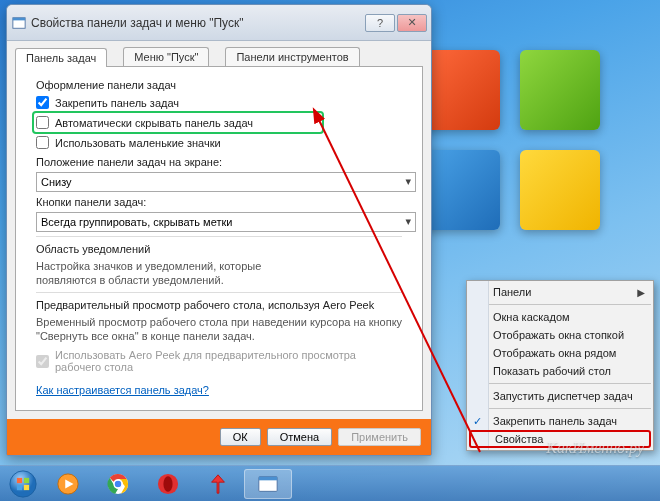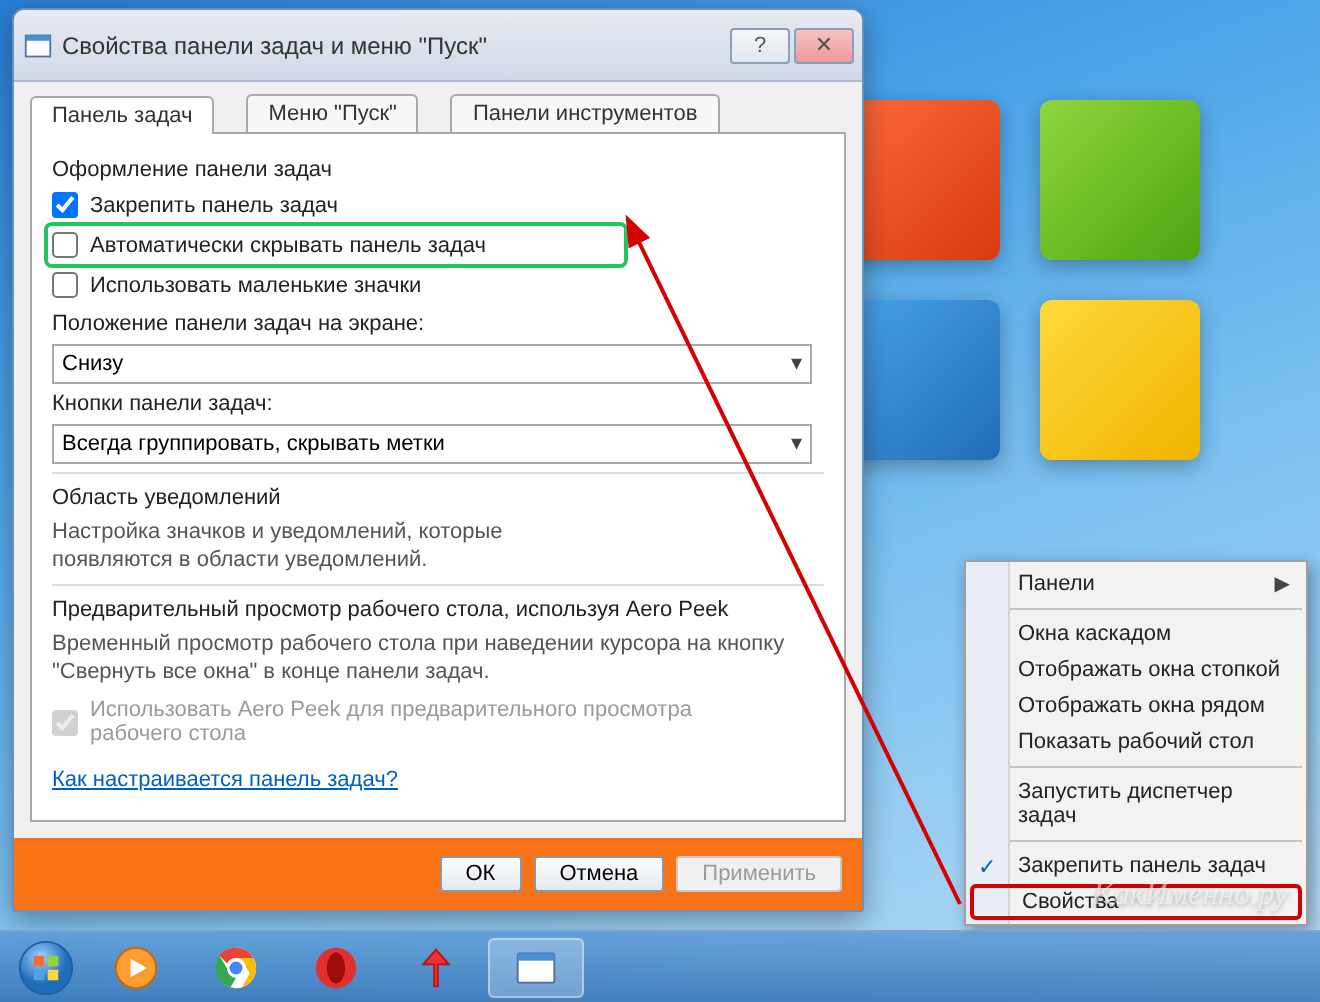--- a/index.html
+++ b/index.html
@@ -81,21 +81,21 @@
     background:#fff;
     font-weight:normal;
     z-index:2;
     top:1px;
   }
   .tabbody {
     margin: 0 8px 8px 8px;
     background:#fff;
     border:1px solid #a9a9a9;
     flex:1;
-    padding: 8px 10px;
+    padding: 8px 20px;
     position:relative;
   }
   .group-label {
     color:#222;
     margin: 4px 0 4px 0;
     font-size:11px;
   }
   .chk-row {
     display:flex; align-items:center;
     gap:6px;
@@ -150,21 +150,21 @@
     height: 36px;
     background:#f97316;
     display:flex; justify-content:flex-end; align-items:center;
     padding: 0 10px; gap:6px;
   }
 
   
   .context-menu {
     position:absolute;
     right: 6px; top: 280px;
-    width: 172px;
+    width: 188px;
     background:#f2f2f2;
     border:1px solid #a0a0a0;
     box-shadow: 2px 3px 8px rgba(0,0,0,.35);
     padding: 2px 0;
   }
   .context-menu .item {
     display:flex; align-items:center;
     padding: 3px 10px 3px 26px;
     font-size:11px;
     color:#222;

